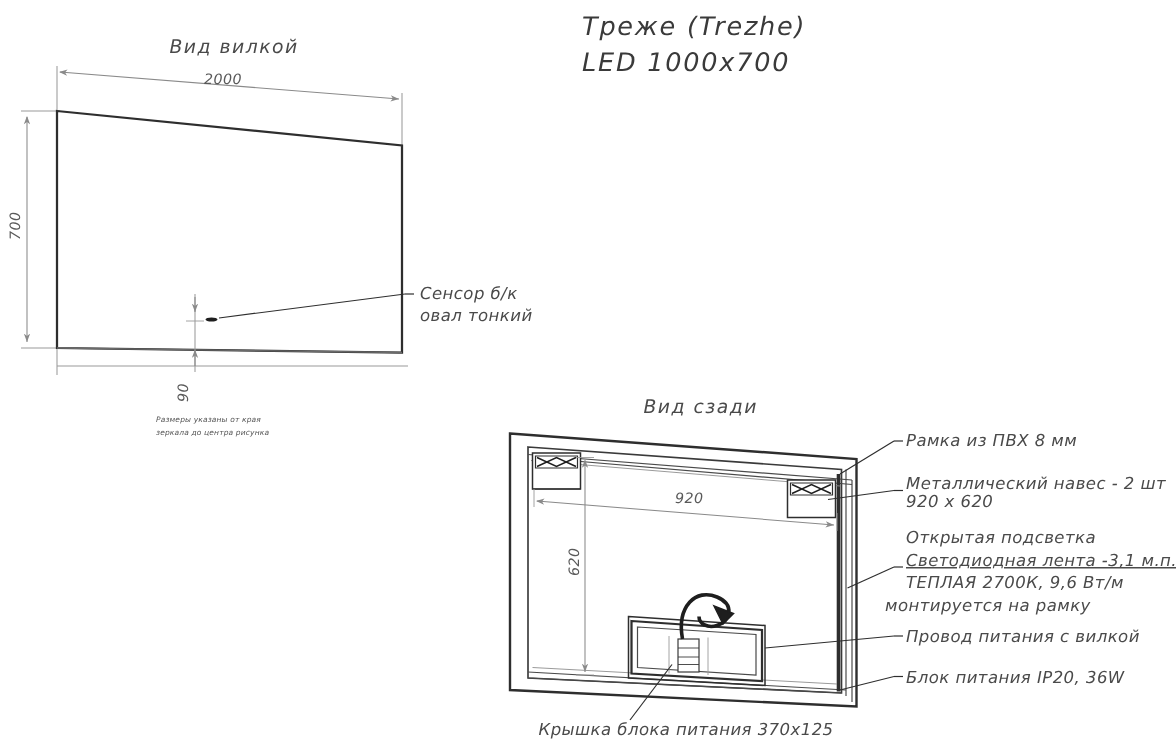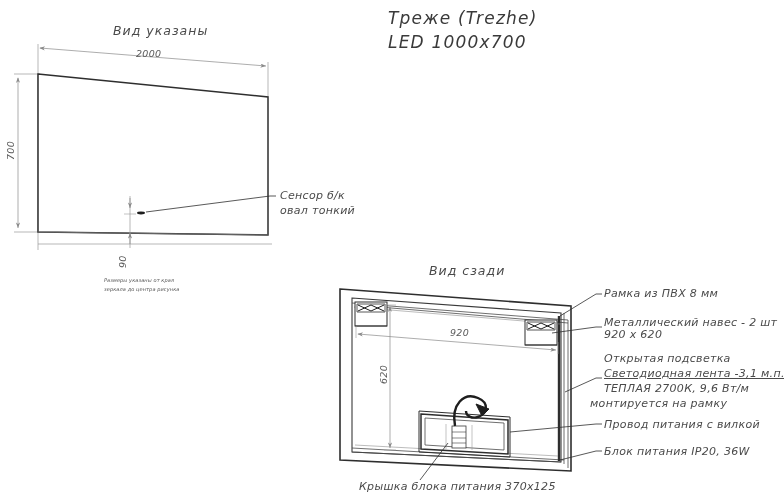--- a/index.html
+++ b/index.html
@@ -196,21 +196,21 @@
 
     <g stroke="#2e2e2e" stroke-width="0.8" fill="none">
       <line x1="448" y1="443" x2="420" y2="480"></line>
     </g>
   </g>
 </svg>
 
 <div class="txt title" style="left:388px; top:8px;font-style:italic;">Треже (Trezhe)</div>
 <div class="txt title" style="left:388px; top:32px;">LED 1000x700</div>
 
-<div class="txt viewlabel" style="left:113px; top:23px;">Вид указаны</div>
+<div class="txt viewlabel" style="left:113px; top:23px;">Вид вилкой</div>
 
 <div class="txt dim" style="left:136px; top:48px;">2000</div>
 
 <div class="txt dim dim-rot" style="left:5px; top:160px;">700</div>
 
 <div class="txt dim dim-rot" style="left:117px; top:268px;">90</div>
 
 <div class="txt note" style="left:280px; top:189px;">Сенсор б/к</div>
 <div class="txt note" style="left:280px; top:204px;">овал тонкий</div>
 

